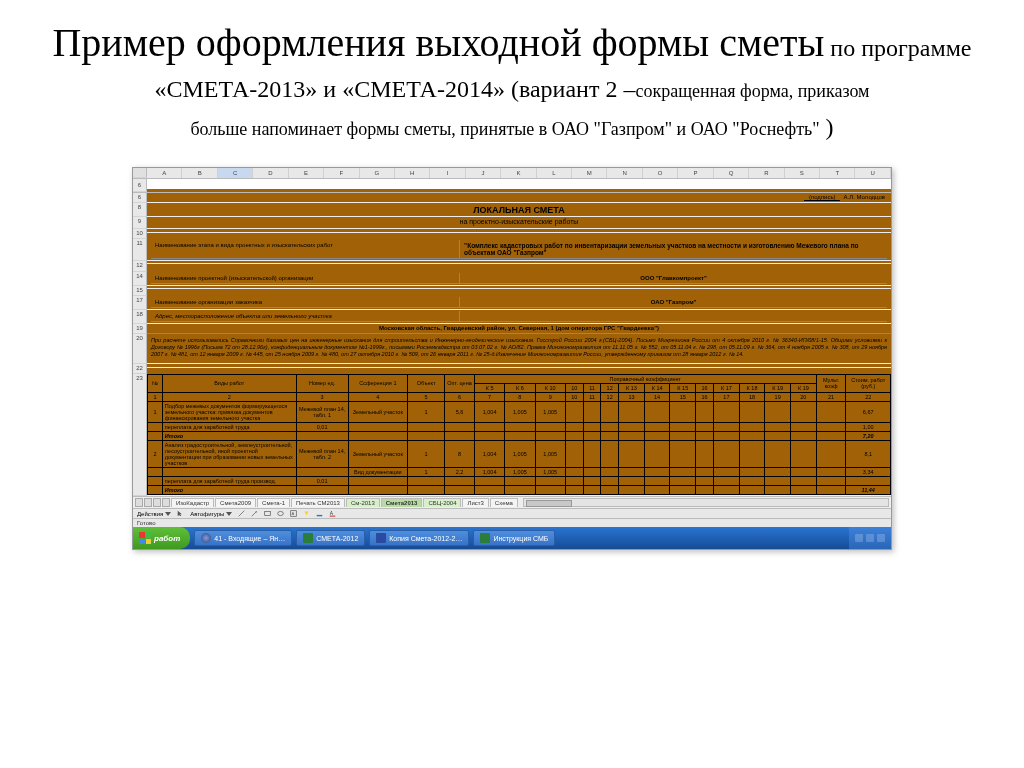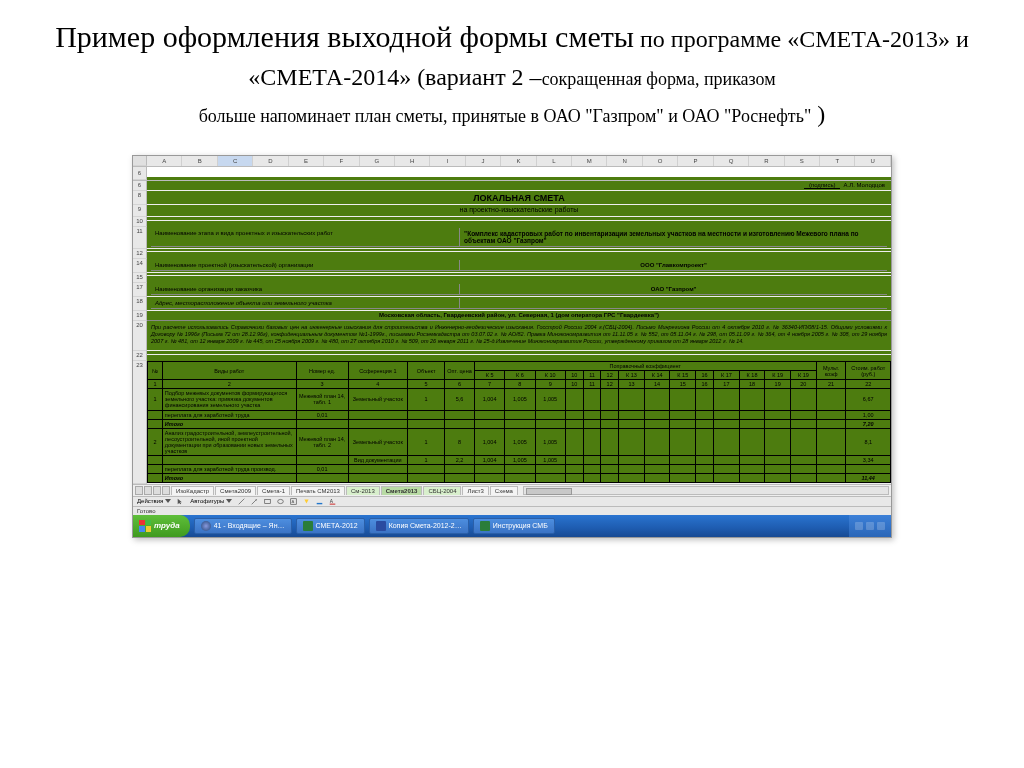--- a/index.html
+++ b/index.html
@@ -1,22 +1,22 @@
 <!DOCTYPE html>
 <html><head>
 <meta charset="utf-8">
 <style>
   * { box-sizing: border-box; margin: 0; padding: 0; }
   body { font-family: "Times New Roman", serif; background: #fff; width: 1024px; height: 768px; overflow: hidden; }
   .slide { width: 1024px; height: 768px; padding: 18px 40px 0; position: relative; }
   h1.title { font-size: 30px; font-weight: 400; text-align: center; line-height: 1.25; }
-  h1.title .big { font-size: 30px; }
+  h1.title .big { font-size: 40px; }
   h1.title .mid { font-size: 24px; }
   h1.title .sm  { font-size: 18px; }
-  .shot-wrap { margin: 24px auto 0; width: 760px; border: 1px solid #999; box-shadow: 2px 2px 6px rgba(0,0,0,.25); background: #4d7c0f; font-family: Arial, sans-serif; font-size: 6px; color: #000; }
+  .shot-wrap { margin: 24px auto 0; width: 760px; border: 1px solid #999; box-shadow: 2px 2px 6px rgba(0,0,0,.25); background: #a16207; font-family: Arial, sans-serif; font-size: 6px; color: #000; }
   
   .colruler { display: flex; background: #e8e8e8; border-bottom: 1px solid #bbb; }
   .colruler .rh { width: 14px; border-right: 1px solid #bbb; background: #e0e0e0; }
   .colruler .c  { flex: 1; text-align: center; border-right: 1px solid #d0d0d0; font-size: 6px; color: #444; line-height: 10px; }
   .colruler .c:nth-child(4) { background: #c7d8ef; } 
   .fx { display: flex; border-bottom: 1px solid #bbb; }
   .fx .rh { width: 14px; font-size: 6px; background: #e8e8e8; border-right: 1px solid #bbb; text-align: center; line-height: 10px; }
   .fx .bar { flex: 1; height: 10px; background: #fff; }
   .rows { position: relative; }
   .row  { display: flex; align-items: stretch; }
@@ -65,21 +65,21 @@
   .ticon.wd { background: #2a4ba0; }
   .tray { margin-left: auto; height: 100%; padding: 0 6px; display: flex; align-items: center; gap: 3px; background: linear-gradient(#3c80d8,#2a66b8); font-size: 7px; }
   .trayico { width: 8px; height: 8px; background: #fff3; border-radius: 1px; }
 </style>
 </head>
 <body>
 
 <div class="slide">
   <h1 class="title">
     <span class="big">Пример оформления выходной формы сметы</span><span class="mid"> по программе «СМЕТА-2013» и «СМЕТА-2014»  (вариант 2 –</span><span class="sm">сокращенная форма, приказом</span><br>
-    <span class="sm">больше напоминает план сметы, принятые в ОАО "Газпром" и ОАО "Роснефть"</span><span class="mid">   )</span>
+    <span class="sm">больше напоминает формы сметы, принятые в ОАО "Газпром" и ОАО "Роснефть"</span><span class="mid">   )</span>
   </h1>
 
   <div class="shot-wrap">
 
     <div class="colruler">
       <div class="rh"></div>
       <div class="c">A</div>
         <div class="c">B</div>
         <div class="c">C</div>
         <div class="c">D</div>
@@ -480,21 +480,21 @@
     <div class="status">Готово</div>
 
     <div class="taskbar">
       <div class="startbtn">
         <div class="winlogo">
             <span></span>
             <span></span>
             <span></span>
             <span></span>
           </div>
-        <span>труда</span>
+        <span>работ</span>
       </div>
       <div id="tbitems" style="display:flex">
           <div class="tbtn">
             <span class="ticon ie"></span>
             <span>41 - Входящие – Ян…</span>
           </div>
           <div class="tbtn">
             <span class="ticon xl"></span>
             <span>СМЕТА-2012</span>
           </div>

